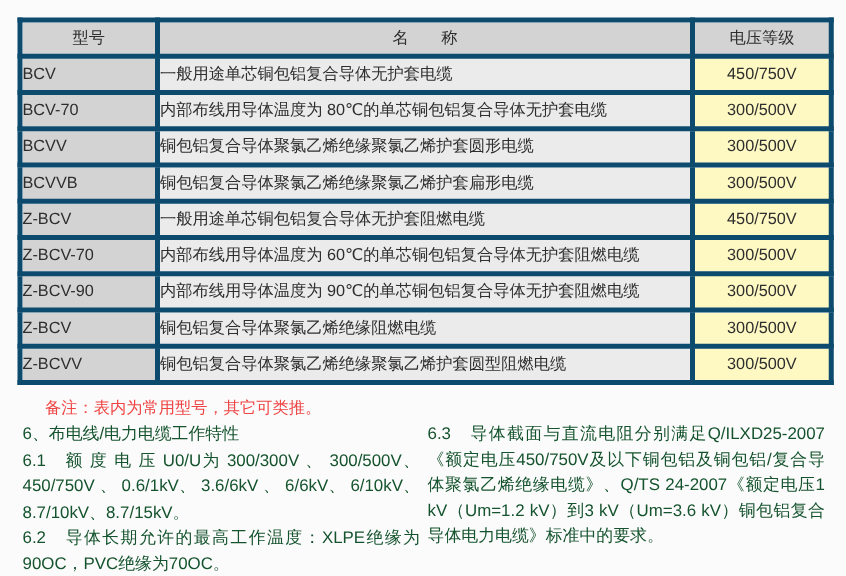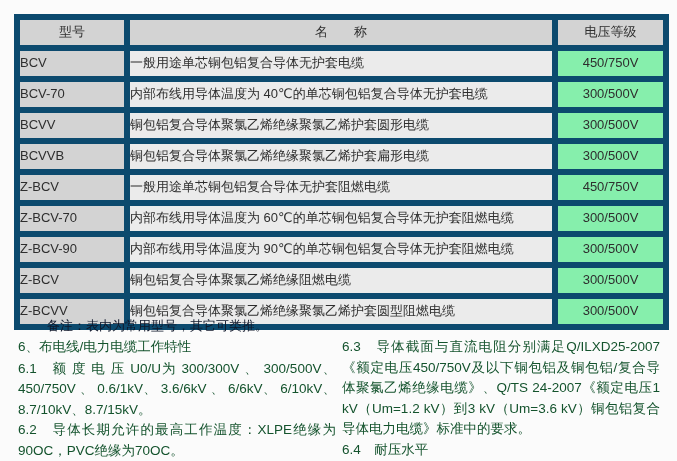--- a/index.html
+++ b/index.html
@@ -23,21 +23,21 @@
     position: absolute;
     left: 14px;
     top: 14px;
     width: 649px;
     border-collapse: collapse;
     table-layout: fixed;
     border: 3px solid #1c1c1c;
   }
   table.cable-table th,
   table.cable-table td {
-    border: 6px solid #0c4a6e;
+    border: 4px solid #0c4a6e;
     height: 25px;
     font-size: 13px;
     font-weight: normal;
     color: #2e2e2e;
     padding: 0;
     line-height: 1.1;
     vertical-align: middle;
     overflow: hidden;
     white-space: nowrap;
   }
@@ -49,29 +49,29 @@
     background: #d3d3d3;
     text-align: left;
   }
   td.col-name {
     background: #ebebeb;
     text-align: left;
     padding-left: 10px;
     margin-left: 28px;
   }
   td.col-voltage {
-    background: #86efac;
+    background: #fef9c3;
     text-align: center;
   }
   .note {
     position: absolute;
-    left: 47px;
+    left: 36px;
     top: 317px;
     font-size: 13px;
-    color: #0f172a;
+    color: #ef4444;
     white-space: nowrap;
   }
   .text-col {
     position: absolute;
     top: 337px;
     width: 318px;
     font-size: 13.5px;
     line-height: 20.5px;
     color: #14532d;
   }
@@ -105,21 +105,21 @@
       </tr>
     </thead>
     <tbody>
         <tr>
           <td class="col-model">BCV</td>
           <td class="col-name">一般用途单芯铜包铝复合导体无护套电缆</td>
           <td class="col-voltage">450/750V</td>
         </tr>
         <tr>
           <td class="col-model">BCV-70</td>
-          <td class="col-name">内部布线用导体温度为 40℃的单芯铜包铝复合导体无护套电缆</td>
+          <td class="col-name">内部布线用导体温度为 80℃的单芯铜包铝复合导体无护套电缆</td>
           <td class="col-voltage">300/500V</td>
         </tr>
         <tr>
           <td class="col-model">BCVV</td>
           <td class="col-name">铜包铝复合导体聚氯乙烯绝缘聚氯乙烯护套圆形电缆</td>
           <td class="col-voltage">300/500V</td>
         </tr>
         <tr>
           <td class="col-model">BCVVB</td>
           <td class="col-name">铜包铝复合导体聚氯乙烯绝缘聚氯乙烯护套扁形电缆</td>
@@ -156,16 +156,15 @@
   <div class="note">备注：表内为常用型号，其它可类推。</div>
 
   <div class="text-col left">
     <div class="sec-heading">6、布电线/电力电缆工作特性</div>
     <p>6.1　额 度 电 压 U0/U为 300/300V 、 300/500V、450/750V 、 0.6/1kV、 3.6/6kV 、 6/6kV、 6/10kV、8.7/10kV、8.7/15kV。</p>
     <p>6.2　导体长期允许的最高工作温度：XLPE绝缘为90OC，PVC绝缘为70OC。</p>
   </div>
 
   <div class="text-col right">
     <p>6.3　导体截面与直流电阻分别满足Q/ILXD25-2007《额定电压450/750V及以下铜包铝及铜包铝/复合导体聚氯乙烯绝缘电缆》、Q/TS 24-2007《额定电压1 kV（Um=1.2 kV）到3 kV（Um=3.6 kV）铜包铝复合导体电力电缆》标准中的要求。</p>
-    <p>6.4　耐压水平</p>
   </div>
 
 </div>
 
 </body></html>

